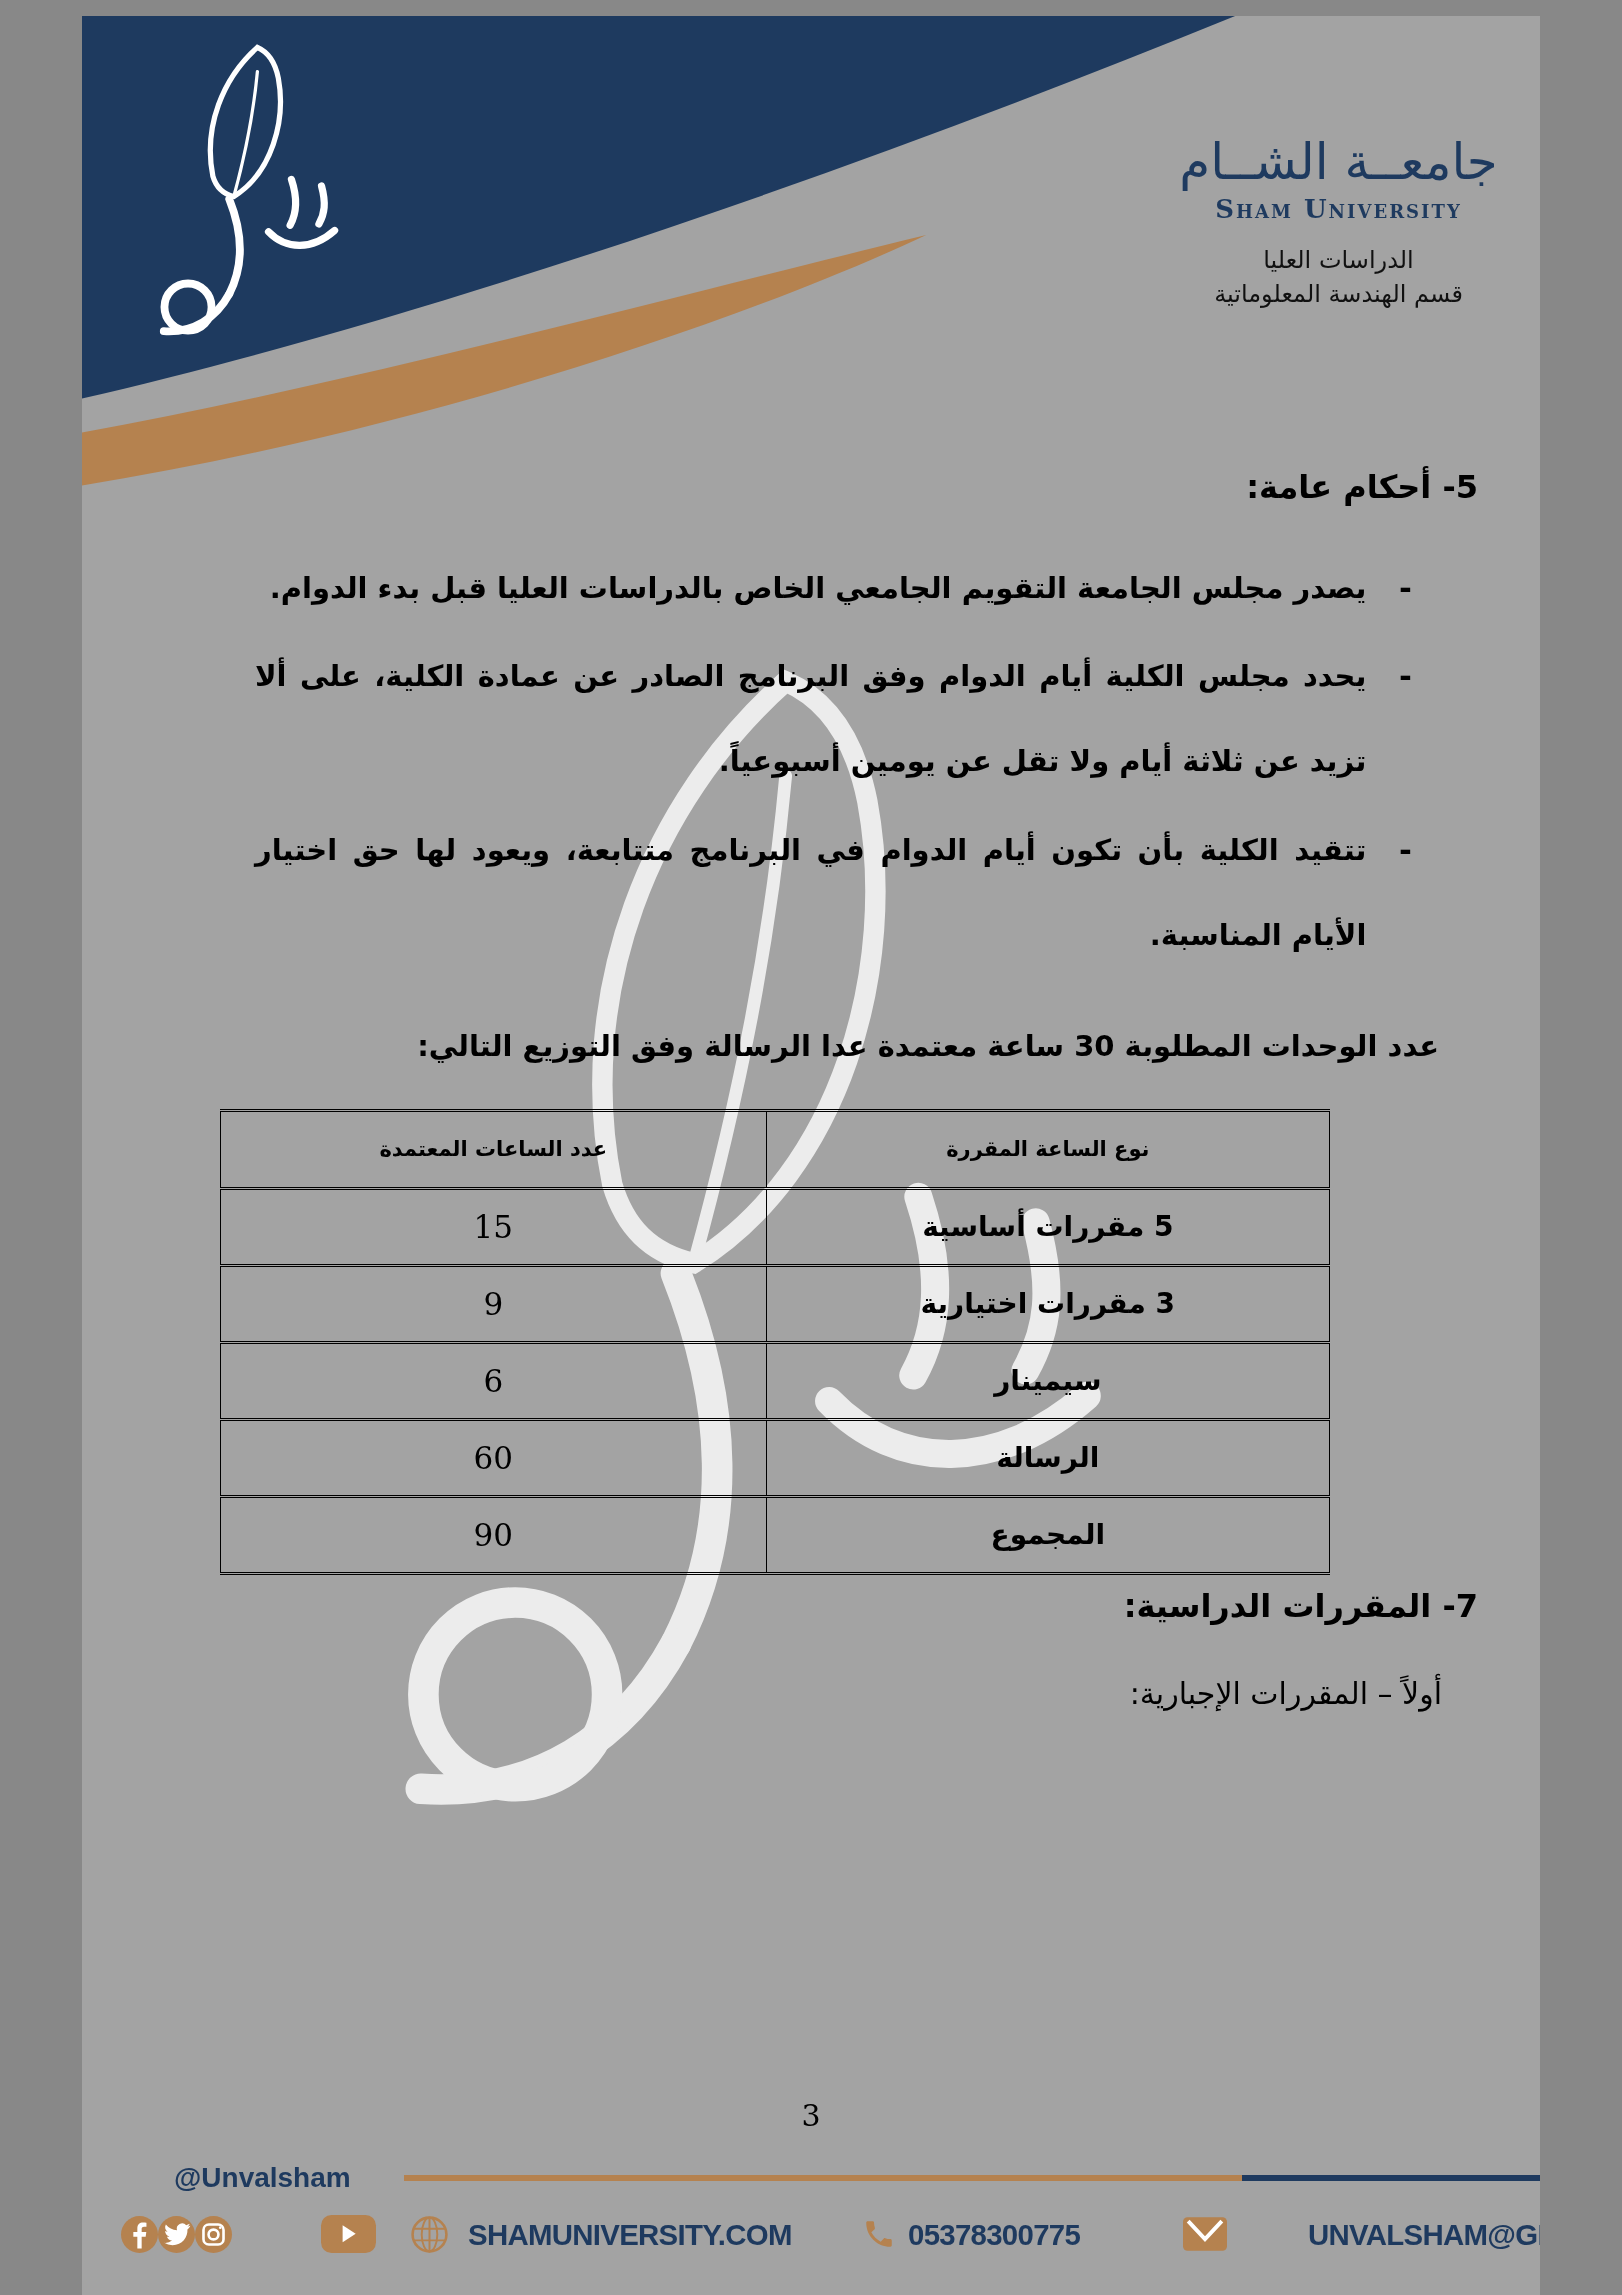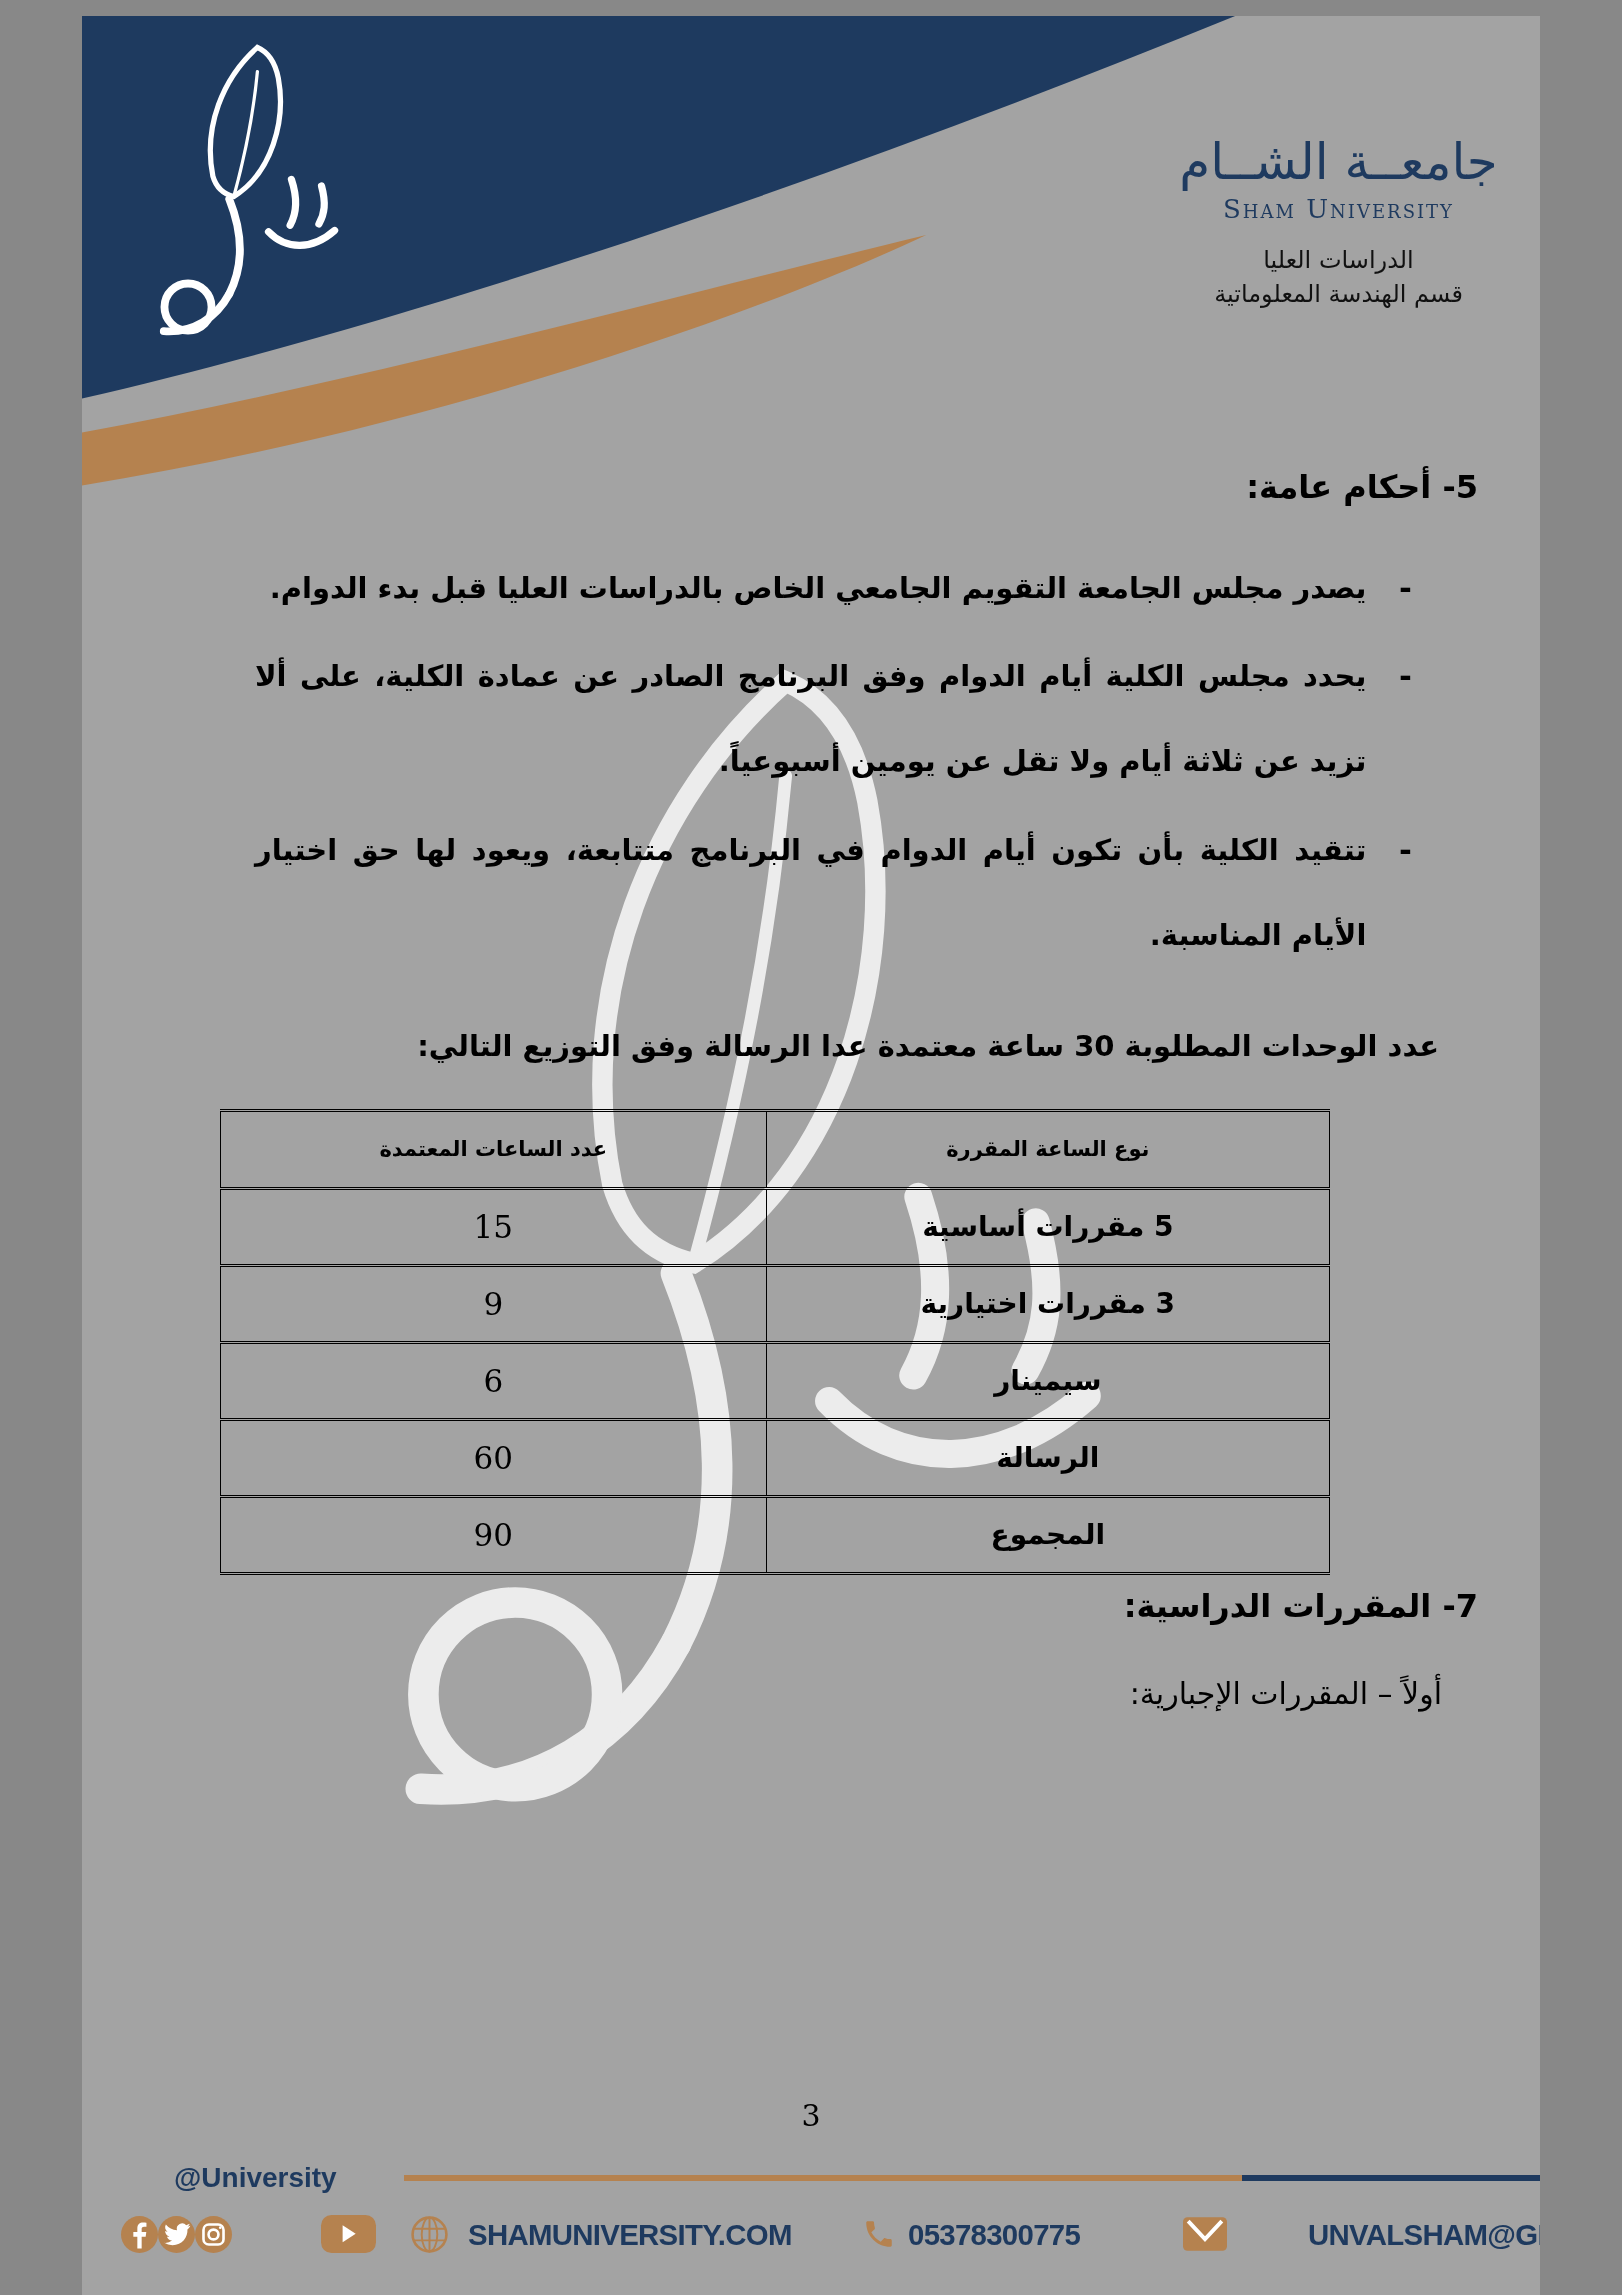--- a/index.html
+++ b/index.html
@@ -4,21 +4,21 @@
 <style>
   html,body{margin:0;padding:0;background:#888;}
   .page{position:relative;width:1458px;height:2295px;background:#a3a3a3;margin:16px auto;overflow:hidden;
         font-family:"DejaVu Sans",sans-serif;direction:rtl;}
   
   .hdr-svg{position:absolute;top:0;left:0;width:1623px;height:497px;z-index:1;pointer-events:none;}
   .wm-svg{position:absolute;top:0;left:0;width:1623px;height:2295px;z-index:0;pointer-events:none;}
   .brand{position:absolute;top:119px;right:41px;width:321px;z-index:2;text-align:center;}
   .brand .ar{font-size:50px;font-weight:400;color:#1e3a5f;line-height:1.1;letter-spacing:0.7px;}
   .brand .en{font-size:26px;color:#1e3a5f;font-family:"DejaVu Serif","Liberation Serif",serif;
-             font-variant:small-caps;letter-spacing:2px;margin-top:3.9px;}
+             font-variant:small-caps;letter-spacing:2px;margin-top:3.9px;font-weight:bold;}
   .brand .d1{font-size:24px;color:#111;margin-top:22px;font-weight:500;}
   .brand .d2{font-size:24px;color:#111;margin-top:6.5px;font-weight:500;}
   
   .content{position:relative;z-index:2;padding-top:429px;}
   .h-sec{font-size:32px;font-weight:bold;color:#000;margin:0 62px 0 0;line-height:43px;}
   .h5{margin-top:21px;}
   .bullet{display:flex;margin:0 115px 0 173px;}
   .bullet .mk{flex:0 0 39px;font-size:31px;font-weight:bold;line-height:85px;text-align:center;}
   .bullet .bt{flex:1;margin:0 19.6px 0 0;font-size:29px;font-weight:bold;line-height:85px;
               text-align:justify;text-justify:inter-word;}
@@ -144,21 +144,21 @@
       </table>
 
     <div class="h-sec h7">7- المقررات الدراسية:</div>
     <div class="sub7">أولاً – المقررات الإجبارية:</div>
   </div>
 
   <div class="pagenum">3</div>
   <div class="f-line">
       <div class="tan"></div>
     </div>
-  <div class="handle">@University</div>
+  <div class="handle">@Unvalsham</div>
 
   <div class="social">
 
     <div class="abs cir" style="left:39px;top:2200px;">
       <svg width="37" height="37" viewBox="0 0 24 24">
           <path fill="#fff" d="M13.4 21v-7.6h2.6l.4-3h-3V8.5c0-.9.3-1.5 1.6-1.5h1.5V4.3c-.3 0-1.2-.1-2.2-.1-2.2 0-3.7 1.3-3.7 3.8v2.4H8V13.4h2.6V21z"></path>
         </svg>
     </div>
 
     <div class="abs cir" style="left:76px;top:2200px;">

